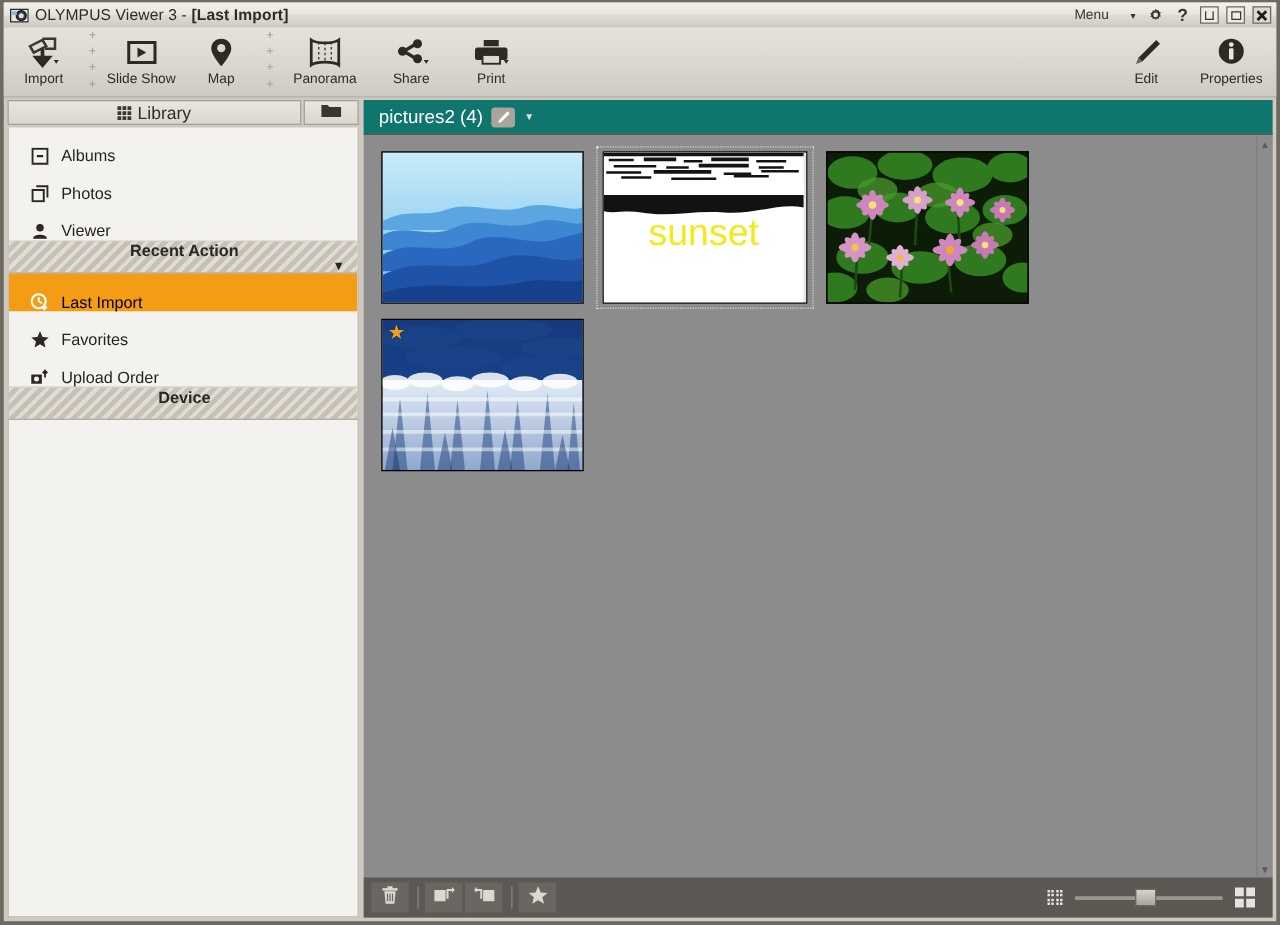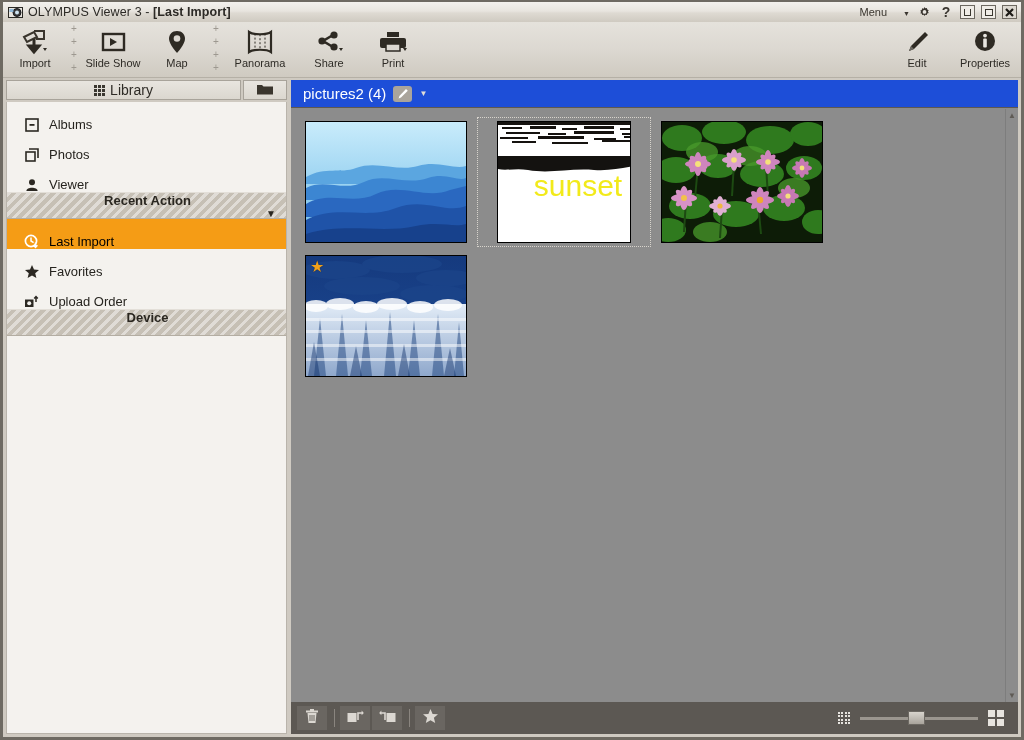--- a/index.html
+++ b/index.html
@@ -112,21 +112,21 @@
   }
   .navhdr .chev { margin-left: auto; font-size: 10px; }
   .navicon { width: 17px; display: flex; align-items: center; justify-content: center; flex: none; }
 
   
   #content {
     position: absolute; left: 288px; top: 78px; right: 3px; bottom: 3px;
     background: #8c8c8c;
   }
   #content-header {
-    height: 28px; background: #1d4ed8; display: flex; align-items: center;
+    height: 28px; background: #0f766e; display: flex; align-items: center;
     padding-left: 12px; gap: 7px; border-bottom: 1px solid #5e5851;
   }
   #content-title { font-size: 15px; color: #ffffff; }
   .pencilbox {
     width: 19px; height: 16px; background: #aaa49b; border-radius: 3px;
     display: flex; align-items: center; justify-content: center; cursor: default;
   }
   #content-header .hcaret { color: #e2ded7; font-size: 8px; cursor: default; }
 
   #thumbarea {
@@ -459,21 +459,21 @@
             <path d="M0 55 C20 44 34 52 50 46 C70 38 92 50 112 44 C132 38 148 48 160 44 L160 62 L0 62 Z" fill="#5ba6e0"></path>
             <path d="M0 66 C18 56 38 70 58 60 C78 50 100 64 122 56 C140 50 152 60 160 56 L160 78 L0 78 Z" fill="#3c86d2"></path>
             <path d="M0 82 C24 68 46 84 70 72 C94 60 120 78 144 68 L160 64 L160 95 L0 95 Z" fill="#2a68c0"></path>
             <path d="M0 98 C30 82 60 98 90 86 C118 75 140 92 160 84 L160 120 L0 120 Z" fill="#1f53a8"></path>
             <path d="M0 112 C40 100 74 112 110 104 C134 99 148 106 160 102 L160 120 L0 120 Z" fill="#17418c"></path>
           </svg>
         </div>
       </div>
 
       <div class="thumbcell selected">
-        <div class="thumbframe" style="width:134px;height:122px;background:#e5e5e5;">
+        <div class="thumbframe" style="width:164px;height:122px;background:#e5e5e5;">
           <svg width="160" height="120" viewBox="0 0 160 120" preserveAspectRatio="none">
             <rect width="160" height="120" fill="#ffffff"></rect>
             <g fill="#15120f">
               <rect x="0" y="0" width="160" height="3"></rect>
               <rect x="4" y="5" width="20" height="2"></rect>
                 <rect x="32" y="4" width="26" height="3"></rect>
               <rect x="64" y="6" width="15" height="2"></rect>
                 <rect x="86" y="4" width="30" height="3"></rect>
               <rect x="122" y="6" width="24" height="2"></rect>
                 <rect x="8" y="10" width="34" height="2"></rect>

